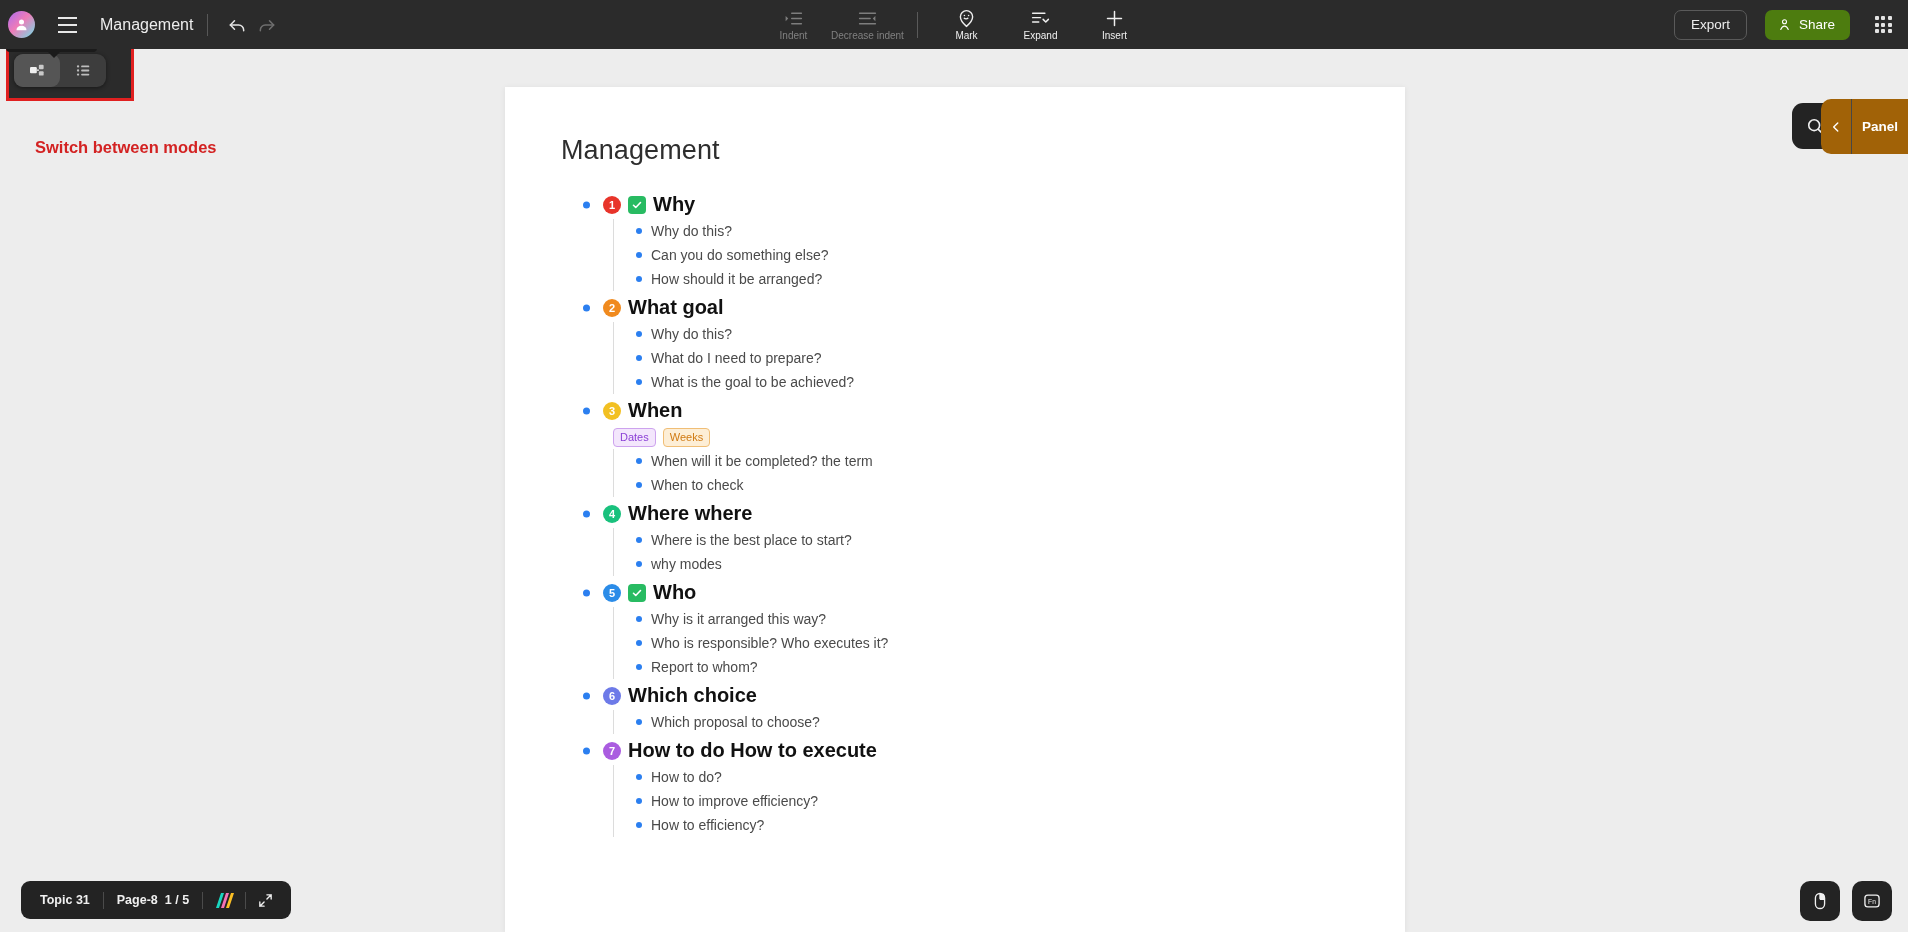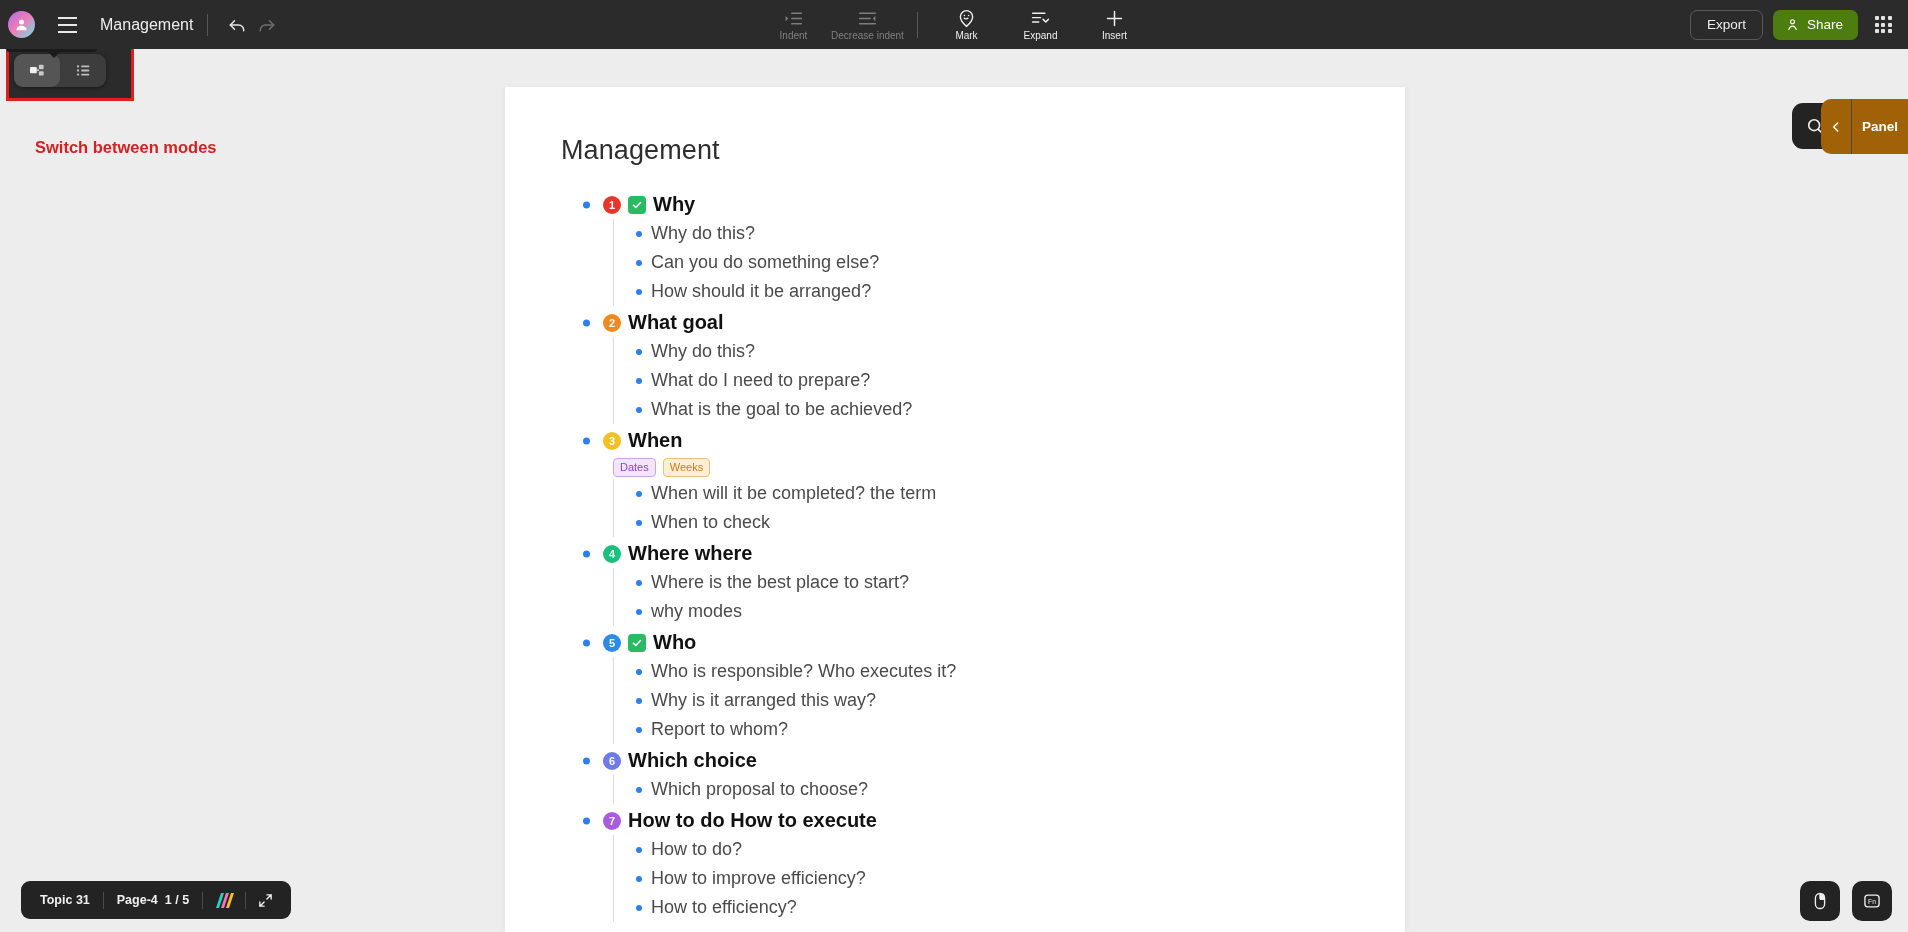--- a/index.html
+++ b/index.html
@@ -56,21 +56,21 @@
   }
   .tool .ticon { height: 20px; display:flex; align-items:center; justify-content:center; }
   .tool .ticon svg { width: 21px; height: 21px; }
   .tool .tlabel { font-size: 10px; color: #f0f0f0; white-space: nowrap; }
   .tool.disabled .tlabel { color: #808080; }
   .tool.disabled .ticon svg { opacity: .5; }
   .tool-sep { pointer-events:none; width: 1px; height: 26px; background: #5a5a5a; margin: 0 12px; }
 
   .topbar-right {
     position: absolute; right: 10px; top: 0; height: 49px;
-    display: flex; align-items: center; gap: 10px;
+    display: flex; align-items: center; gap: 18px;
   }
   .btn-export {
     height: 30px; padding: 0 16px; border-radius: 7px;
     border: 1px solid #5a5a5a; background: transparent; color: #ededed;
     font-size: 13.5px; font-family: inherit; cursor: pointer;
     display: flex; align-items: center;
   }
   .btn-share {
     height: 30px; padding: 0 15px 0 12px; border-radius: 7px;
     border: none; background: #4d7c0f; color: #fff;
@@ -166,21 +166,21 @@
   }
 
   .children { margin-left: 52px; border-left: 1px solid #dcdcdc; padding-left: 0; }
   .child {
     display: flex; align-items: center; gap: 9px;
     padding: 4px 0 4px 22px; position: relative;
   }
   .child .dot {
     width: 6px; height: 6px; border-radius: 50%; background: #2b7ff0; flex: 0 0 auto;
   }
-  .child .ctext { font-size: 18px; color: #4a4a4a; white-space: nowrap; }
+  .child .ctext { font-size: 14px; color: #4a4a4a; white-space: nowrap; }
 
   
   .searchfab {
     position: absolute; right: 70px; top: 54px;
     width: 46px; height: 46px; border-radius: 11px; background: #232323;
     display: flex; align-items: center; justify-content: center;
     cursor: pointer; z-index: 20;
   }
   .searchfab svg { width: 20px; height: 20px; }
   .panel-tab {
@@ -425,25 +425,25 @@
               <span class="checkbadge">
                 <svg viewBox="0 0 24 24" fill="none" stroke="#fff" stroke-width="3.2" stroke-linecap="round" stroke-linejoin="round">
                   <path d="M5 12.5l4.5 4.5L19 7"></path>
                 </svg>
               </span>
               <span class="sec-title">Who</span>
             </div>
             <div class="children">
               <div class="child">
                 <span class="dot"></span>
+                <span class="ctext">Why is it arranged this way?</span>
+              </div>
+              <div class="child">
+                <span class="dot"></span>
                 <span class="ctext">Who is responsible? Who executes it?</span>
-              </div>
-              <div class="child">
-                <span class="dot"></span>
-                <span class="ctext">Why is it arranged this way?</span>
               </div>
               <div class="child">
                 <span class="dot"></span>
                 <span class="ctext">Report to whom?</span>
               </div>
             </div>
           </div>
           <div class="sec">
             <div class="sec-head">
               <span class="rootdot"></span>
@@ -495,21 +495,21 @@
         </svg>
       </span>
       <span class="pdiv"></span>
       <span class="plabel">Panel</span>
     </div>
 
     <div class="statusbar">
       <span class="sitem">Topic 31</span>
       <span class="sdiv"></span>
       <span class="sitem">
-        <span>Page-4</span>
+        <span>Page-8</span>
         <span>1 / 5</span>
       </span>
       <span class="sdiv"></span>
       <span class="logo-mark">
         <svg viewBox="0 0 22 17">
           <path d="M3 16L8 1h3l-5 15z" fill="#19d6c0"></path>
           <path d="M8 16L13 1h3l-5 15z" fill="#f472b6"></path>
           <path d="M13 16L18 1h3l-5 15z" fill="#fbbf24"></path>
         </svg>
       </span>

